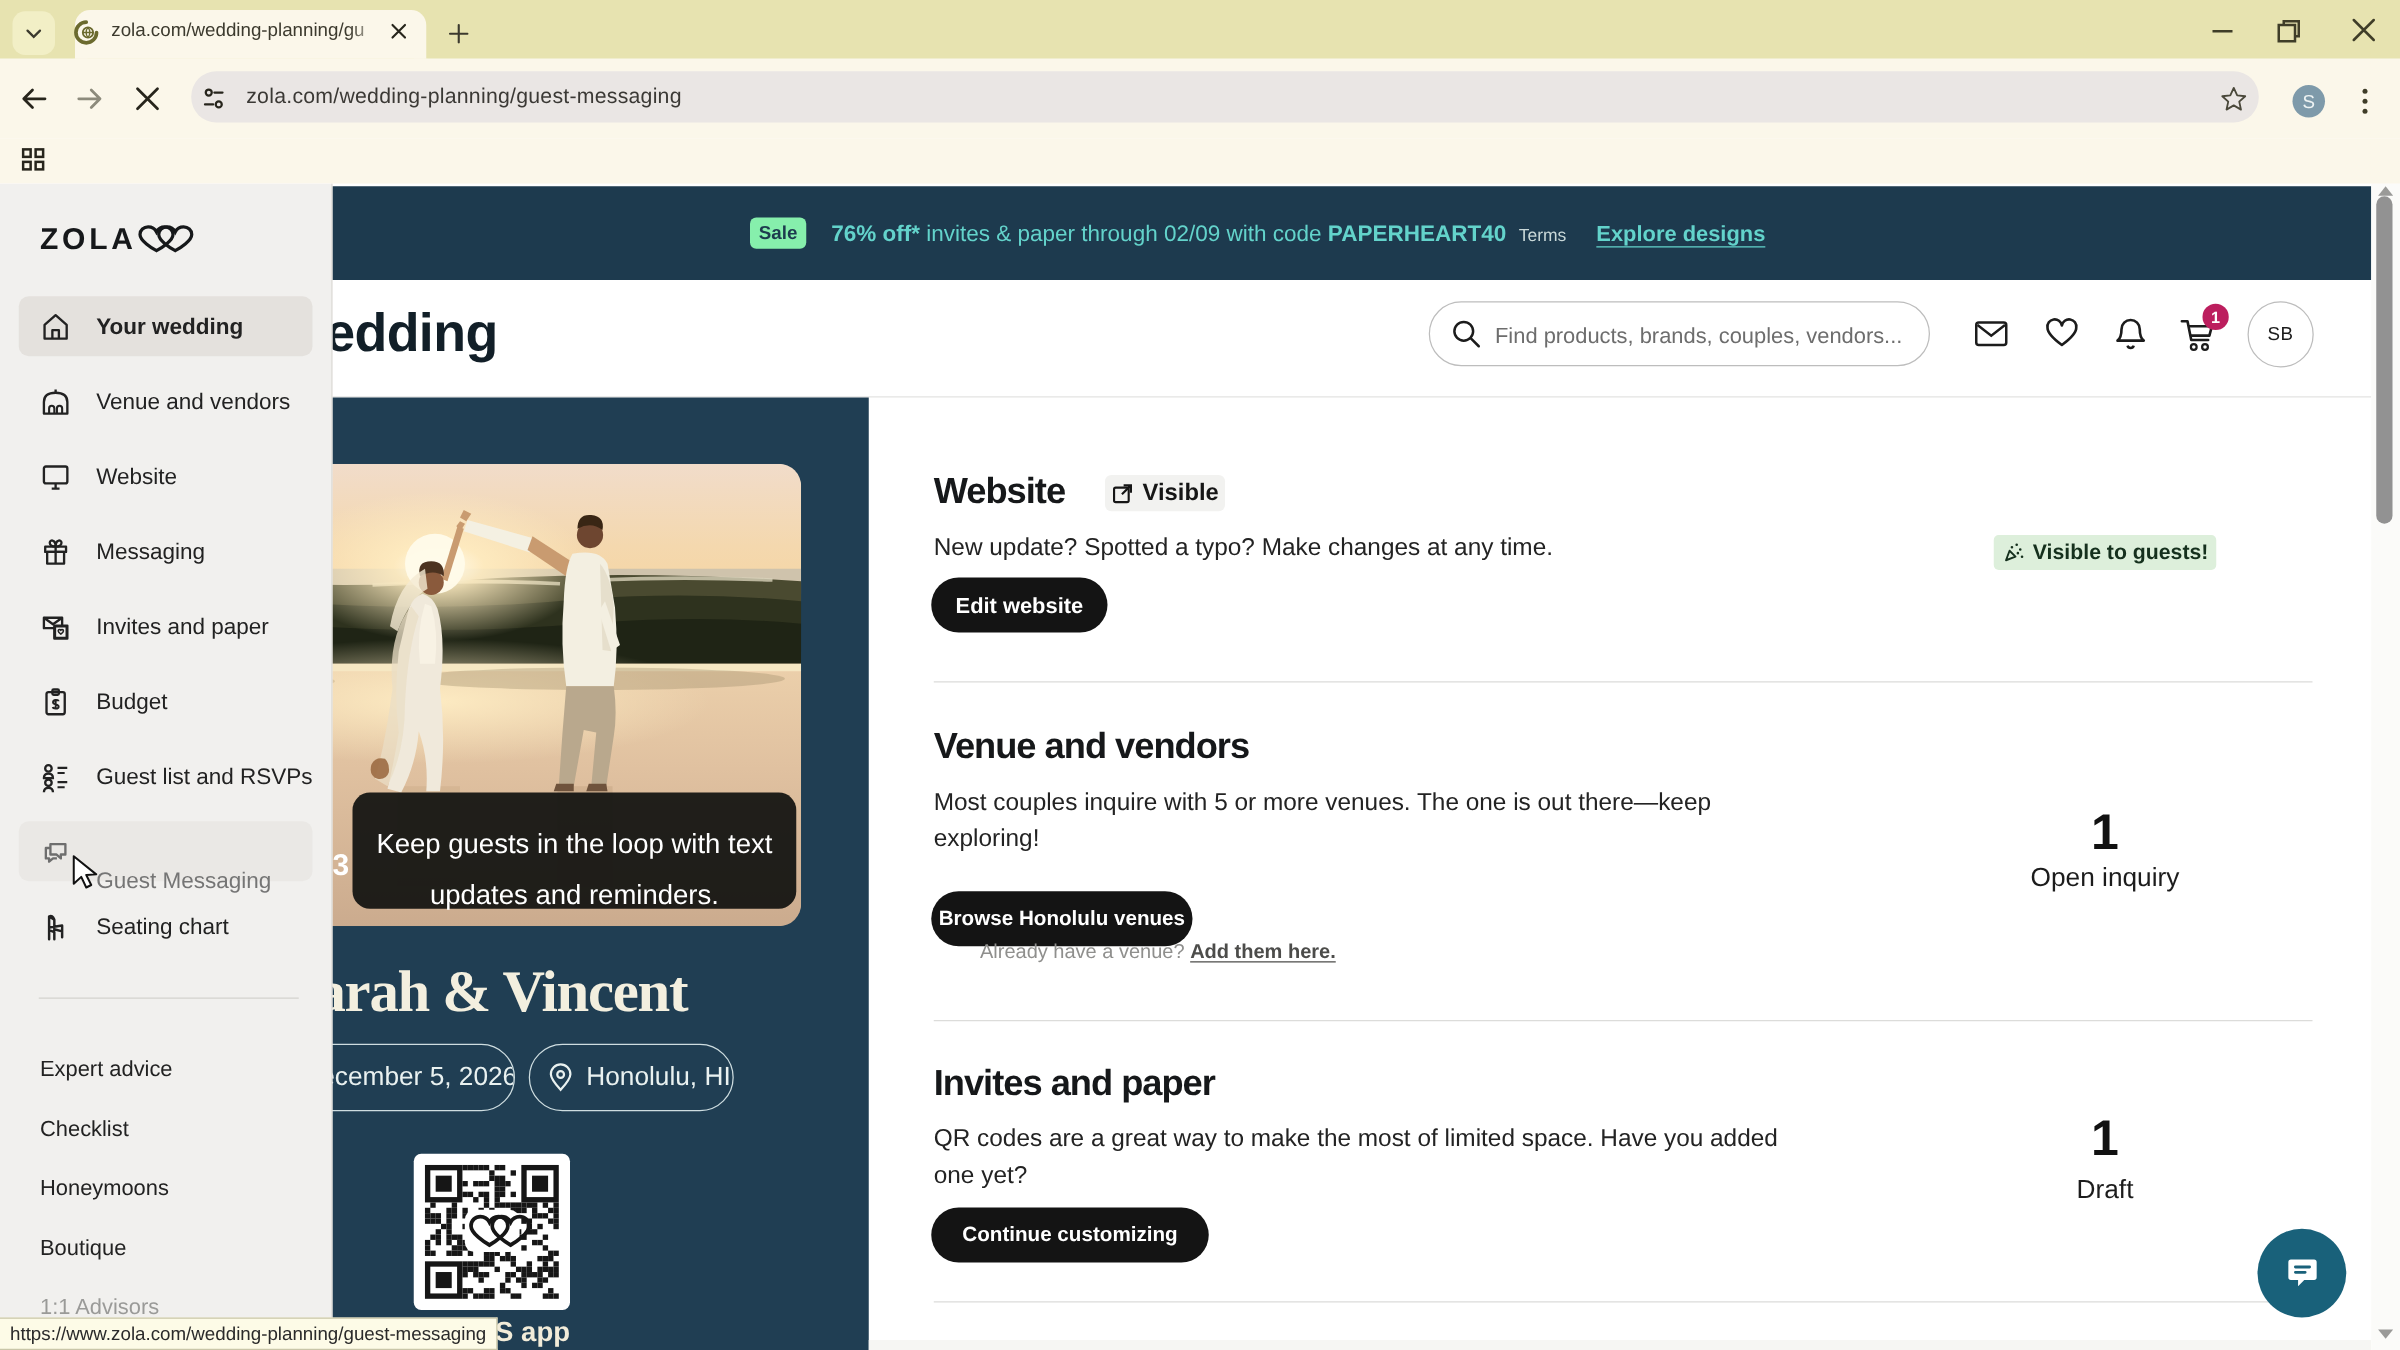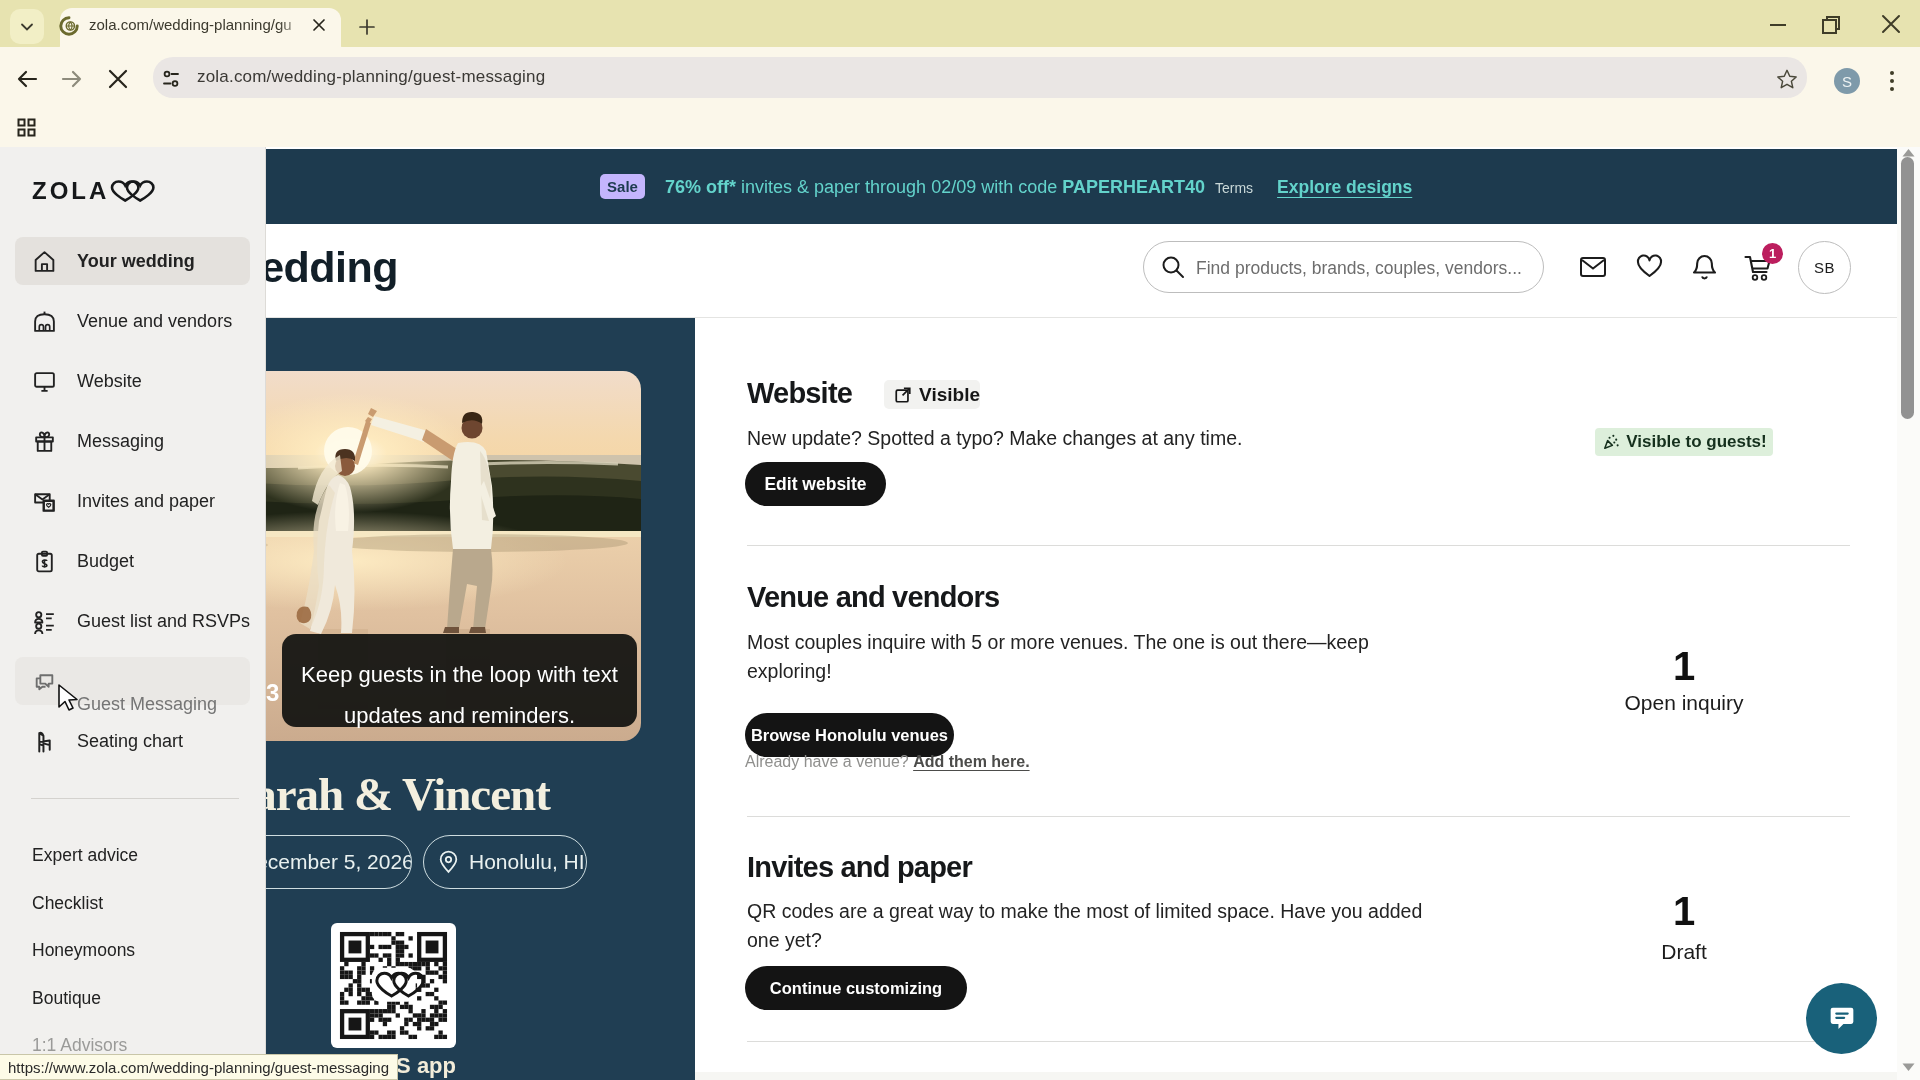--- a/index.html
+++ b/index.html
@@ -16,21 +16,21 @@
   #newtab { left:352px; top:12px; width:30px; height:30px; display:flex; align-items:center; justify-content:center; }
 
   #toolbar { left:0; top:47px; width:1920px; height:64px; background:#fbf7ea; }
   #urlbar { left:153px; top:57px; width:1654px; height:41px; background:#eae6e4; border-radius:20px; }
   #urltext { left:197px; top:67px; font-size:17px; color:#3b3935; letter-spacing:0.2px; }
   #bookmarks { left:0; top:111px; width:1920px; height:36px; background:#fbf7ea; }
 
   
   #pagebg { left:0; top:147px; width:1897px; height:933px; background:#ffffff; }
   #banner { left:0; top:149px; width:1897px; height:75px; background:#1d3a4e; }
-  #salepill { left:600px; top:174px; width:45px; height:25px; background:#c4b5fd; border-radius:5px; color:#1d3a4e; font-size:15px; font-weight:bold; display:flex; align-items:center; justify-content:center; }
+  #salepill { left:600px; top:174px; width:45px; height:25px; background:#86efac; border-radius:5px; color:#1d3a4e; font-size:15px; font-weight:bold; display:flex; align-items:center; justify-content:center; }
   #bannertext { left:665px; top:177px; font-size:18px; color:#63d3cb; white-space:nowrap; }
   #bannertext b { font-weight:bold; }
   #bannerterms { position:relative; font-size:14px; color:#c9d8d8; margin-left:10px; }
   #explore { position:relative; font-size:17.5px; font-weight:bold; color:#63d3cb; text-decoration:underline; text-underline-offset:4px; margin-left:24px; }
 
   #header { left:0; top:224px; width:1897px; height:94px; background:#fff; border-bottom:1px solid #e4e4e2; }
   #pageheading { left:123px; top:243px; font-size:43px; font-weight:bold; color:#121f28; letter-spacing:-0.5px; }
   #search { left:1143px; top:241px; width:401px; height:52px; border:1px solid #bdbdbd; border-radius:26px; }
   #searchph { left:1196px; top:258px; font-size:17.5px; color:#6d6d6d; }
 
@@ -48,29 +48,29 @@
 
   
   .h2 { position:absolute; font-size:29px; font-weight:bold; color:#16181a; letter-spacing:-0.8px; }
   .body { position:absolute; font-size:19.5px; color:#232323; line-height:29px; white-space:nowrap; }
   .btn { position:absolute; height:44px; background:#141414; border-radius:23px; color:#fff; font-size:17.5px; font-weight:bold; display:flex; align-items:center; justify-content:center; white-space:nowrap; }
   .divider { position:absolute; width:1103px; height:1px; background:#dcdcda; left:747px; }
   .bignum { position:absolute; width:200px; text-align:center; font-size:40px; font-weight:bold; color:#111; left:1584px; }
   .numlabel { position:absolute; width:200px; text-align:center; font-size:21px; color:#1c1c1c; left:1584px; }
 
   #h-website { left:747px; top:377px; }
-  #visiblechip { left:884px; top:380px; width:96px; height:29px; background:#f2f2f0; border-radius:5px; display:flex; align-items:center; justify-content:flex-end; gap:7px; font-size:19px; font-weight:bold; color:#161616; }
+  #visiblechip { left:884px; top:380px; width:96px; height:29px; background:#f2f2f0; border-radius:5px; display:flex; align-items:center; justify-content:center; gap:7px; font-size:19px; font-weight:bold; color:#161616; }
   #websitebody { left:747px; top:424px; }
   #editbtn { left:745px; top:462px; width:141px; }
   #greenpill { left:1595px; top:428px; width:178px; height:28px; background:#ddefdb; border-radius:4px; display:flex; align-items:center; justify-content:center; gap:6px; font-size:17px; font-weight:bold; color:#15301d; }
   #div1 { top:545px; }
   #h-venue { left:747px; top:581px; }
   #venuebody { left:747px; top:628px; }
   #venuebtn { left:745px; top:695px; width:209px; font-size:16.5px;margin-top:18px; }
-  #venuelink { left:745px; top:753px; font-size:16px; color:#8f8f8d; }
+  #venuelink { left:784px; top:753px; font-size:16px; color:#8f8f8d; }
   #venuelink b { color:#4c4c4a; text-decoration:underline; text-underline-offset:3px; }
   #num1 { top:644px; }
   #lab1 { top:691px;text-align:center; }
   #div2 { top:816px; }
   #h-invites { left:747px; top:851px; }
   #invitesbody { left:747px; top:897px; }
   #invitesbtn { left:745px; top:966px; width:222px; font-size:16.5px; }
   #num2 { top:889px; }
   #lab2 { top:940px; }
   #div3 { top:1041px; }

